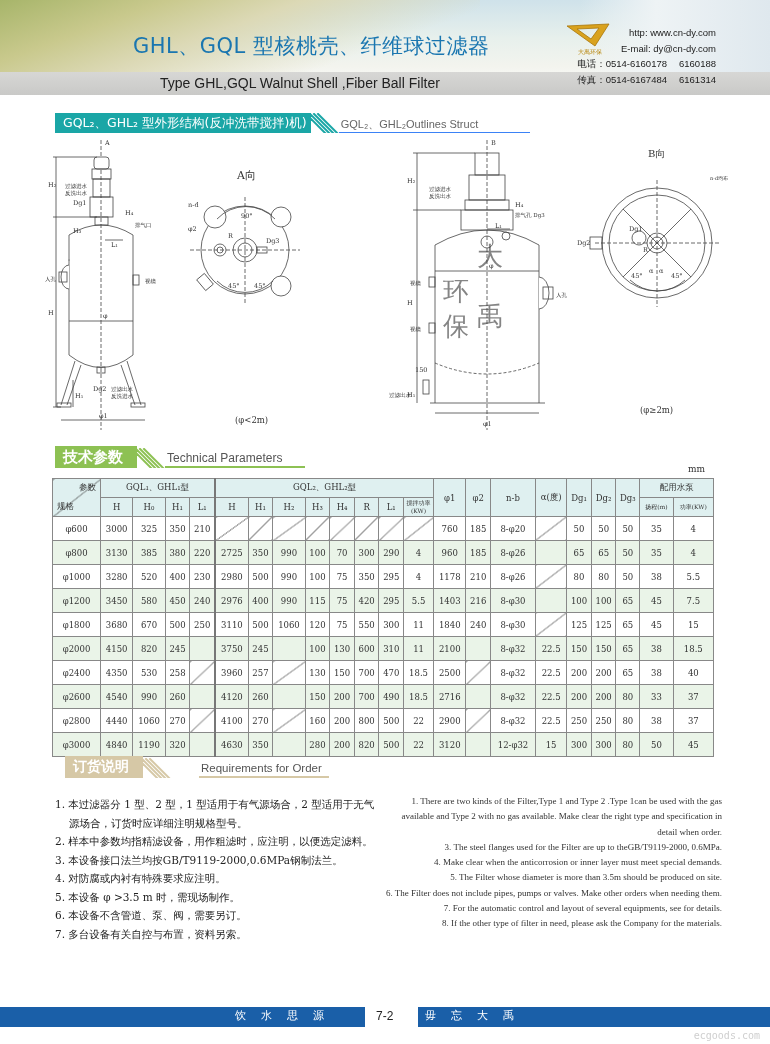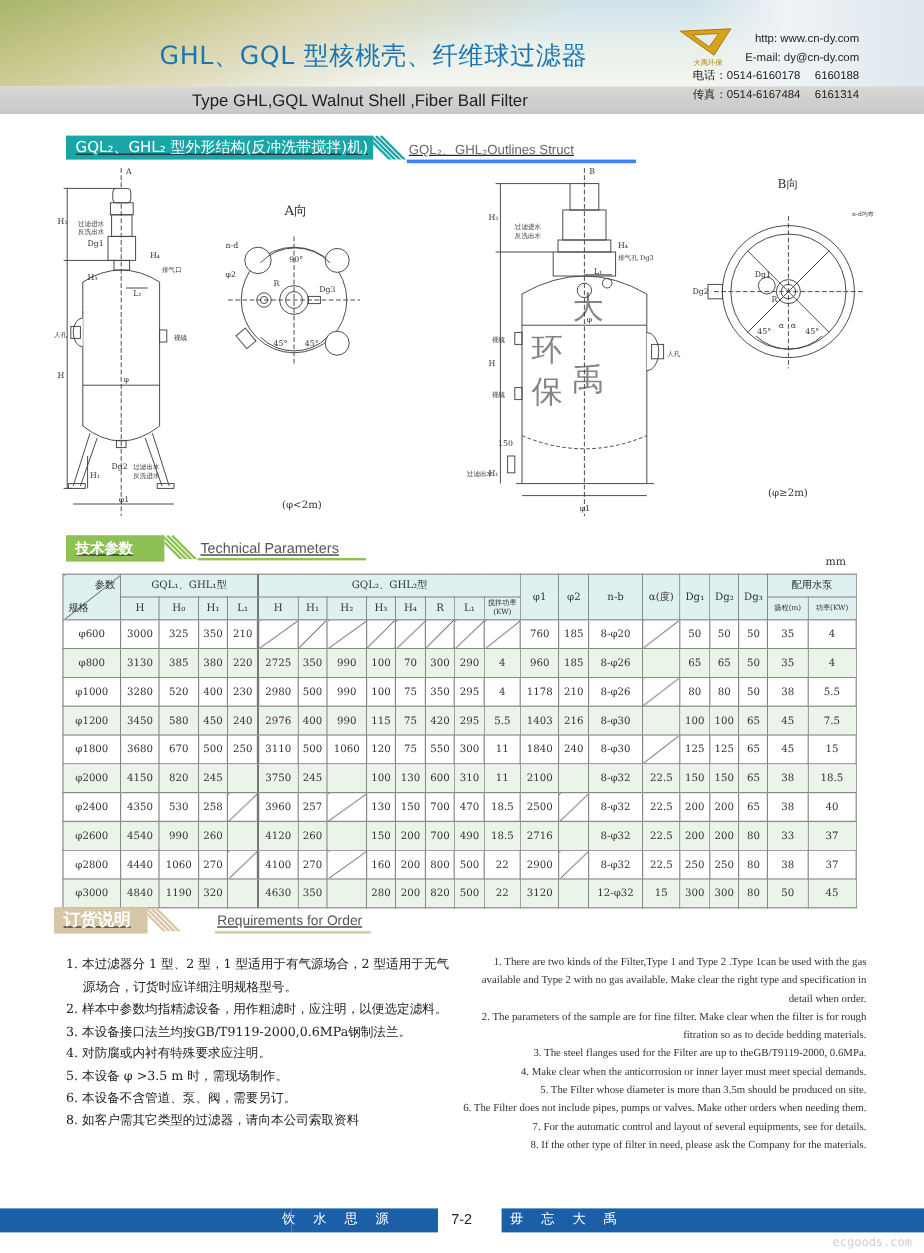--- a/index.html
+++ b/index.html
@@ -14,39 +14,39 @@
     background: linear-gradient(90deg, rgba(255,255,255,0) 0%, #eef3f5 40%, #dfe8ee 100%); }
   .hdr-band { position: absolute; left: 0; top: 72px; width: 770px; height: 23px; background: linear-gradient(180deg, #d7d7d5, #c9c9c7); }
   .hdr-title { position: absolute; left: 133px; top: 32px; font-family: "DejaVu Sans", sans-serif; font-size: 21px; color: #1a76b0; letter-spacing: 0.5px; }
   .hdr-sub { position: absolute; left: 160px; top: 75px; font-family: "Liberation Sans", sans-serif; font-size: 14px; color: #222; }
   .hdr-logo { position: absolute; left: 565px; top: 22px; width: 46px; height: 26px; }
   .hdr-logo-text { position: absolute; left: 578px; top: 48px; font-size: 6px; color: #b8860b; font-family: "DejaVu Sans", sans-serif; }
   .hdr-contact { position: absolute; right: 54px; top: 25px; text-align: right; font-family: "Liberation Sans", sans-serif; font-size: 9.5px; color: #222; line-height: 15.5px; }
   .hdr-contact .row span + span { margin-left: 12px; }
 
   
-  .sec-bar { position: absolute; display: flex; align-items: flex-start; text-decoration: underline; }
+  .sec-bar { position: absolute; display: flex; align-items: flex-end; }
   .sec-bar .label { height: 20px; padding: 0 8px; color: #fff; font-family: "DejaVu Sans", sans-serif; font-size: 12.5px; display: flex; align-items: center; }
   .sec-bar .stripes { width: 28px; height: 20px; position: relative; overflow: hidden; }
   .sec-bar .stripes i { position: absolute; top: -4px; width: 1.5px; height: 30px; transform: rotate(-45deg); }
   .sec-bar .en { font-family: "Liberation Sans", sans-serif; font-size: 11px; color: #555; padding-left: 2px; border-bottom: 1px solid currentColor; line-height: 16px; }
 
   #sec-outline { left: 55px; top: 113px; width: 475px; }
   #sec-outline .label { background: #1aa6a6; padding-right: 4px; }
   #sec-outline .stripes i { background: #1aa6a6; }
-  #sec-outline .en-wrap { flex: 1; border-bottom: 3px solid #3b82f6; }
+  #sec-outline .en-wrap { flex: 1; border-bottom: 1px solid #3b82f6; }
   #sec-outline .en { border: none; color: #666; }
 
   #sec-tech { left: 55px; top: 446px; }
-  #sec-tech .label { background: #8dc153; font-size: 12px; font-weight: bold; height: 22px; width: 82px; }
+  #sec-tech .label { background: #8dc153; font-size: 15px; font-weight: bold; height: 22px; width: 82px; }
   #sec-tech .stripes i { background: #8dc153; }
   #sec-tech .en-wrap { width: 140px; border-bottom: 2px solid #8dc153; }
   #sec-tech .en { border: none; color: #555; font-size: 12px; }
 
-  #sec-order { left: 45px; top: 756px; }
+  #sec-order { left: 65px; top: 756px; }
   #sec-order .label { background: #d6c8a6; font-size: 14px; font-weight: bold; height: 22px; width: 78px; color: #fff; }
   #sec-order .stripes i { background: #d6c8a6; }
   #sec-order .en-wrap { width: 130px; border-bottom: 2px solid #d6c8a6; margin-left: 28px; }
   #sec-order .en { border: none; color: #555; font-size: 11.5px; }
 
   
   .diagram { position: absolute; left: 45px; top: 135px; width: 690px; height: 300px; }
   .diagram svg { position: absolute; left: 0; top: 0; }
   .diagram text { font-family: "DejaVu Serif", serif; fill: #333; }
 
@@ -566,26 +566,25 @@
   <div class="en-wrap"><span class="en">Requirements for Order</span></div>
 </div>
 
 <ul class="req-cn">
   <li>1. 本过滤器分 1 型、2 型，1 型适用于有气源场合，2 型适用于无气源场合，订货时应详细注明规格型号。</li>
   <li>2. 样本中参数均指精滤设备，用作粗滤时，应注明，以便选定滤料。</li>
   <li>3. 本设备接口法兰均按GB/T9119-2000,0.6MPa钢制法兰。</li>
   <li>4. 对防腐或内衬有特殊要求应注明。</li>
   <li>5. 本设备 φ &gt;3.5 m 时，需现场制作。</li>
   <li>6. 本设备不含管道、泵、阀，需要另订。</li>
-  <li>8. 如客户需其它类型的过滤器，请向本公司索取资料</li>
+  <li>7. 多台设备有关自控与布置，资料另索。</li>
 </ul>
 
 <ul class="req-en">
   <li>1. There are two kinds of the Filter,Type 1 and Type 2 .Type 1can be  used with the gas available and Type 2 with no gas  available. Make clear the right type and specification in detail when order.</li>
-  <li>2. The parameters of the sample are for fine filter. Make  clear when the filter is for rough fitration so as to decide bedding materials.</li>
   <li>3. The steel flanges used for the Filter are up to theGB/T9119-2000, 0.6MPa.</li>
   <li>4. Make clear when the anticorrosion or inner layer must meet special demands.</li>
   <li>5. The Filter whose diameter is more than 3.5m should be produced on site.</li>
   <li>6. The Filter does not include pipes, pumps or valves. Make other  orders when needing them.</li>
   <li>7. For the automatic control and layout of several equipments,  see for details.</li>
   <li>8. If the other type of filter in need, please ask the Company for the materials.</li>
 </ul>
 
 <div class="footer-left"></div>
 <div class="footer-mid-l"></div>

